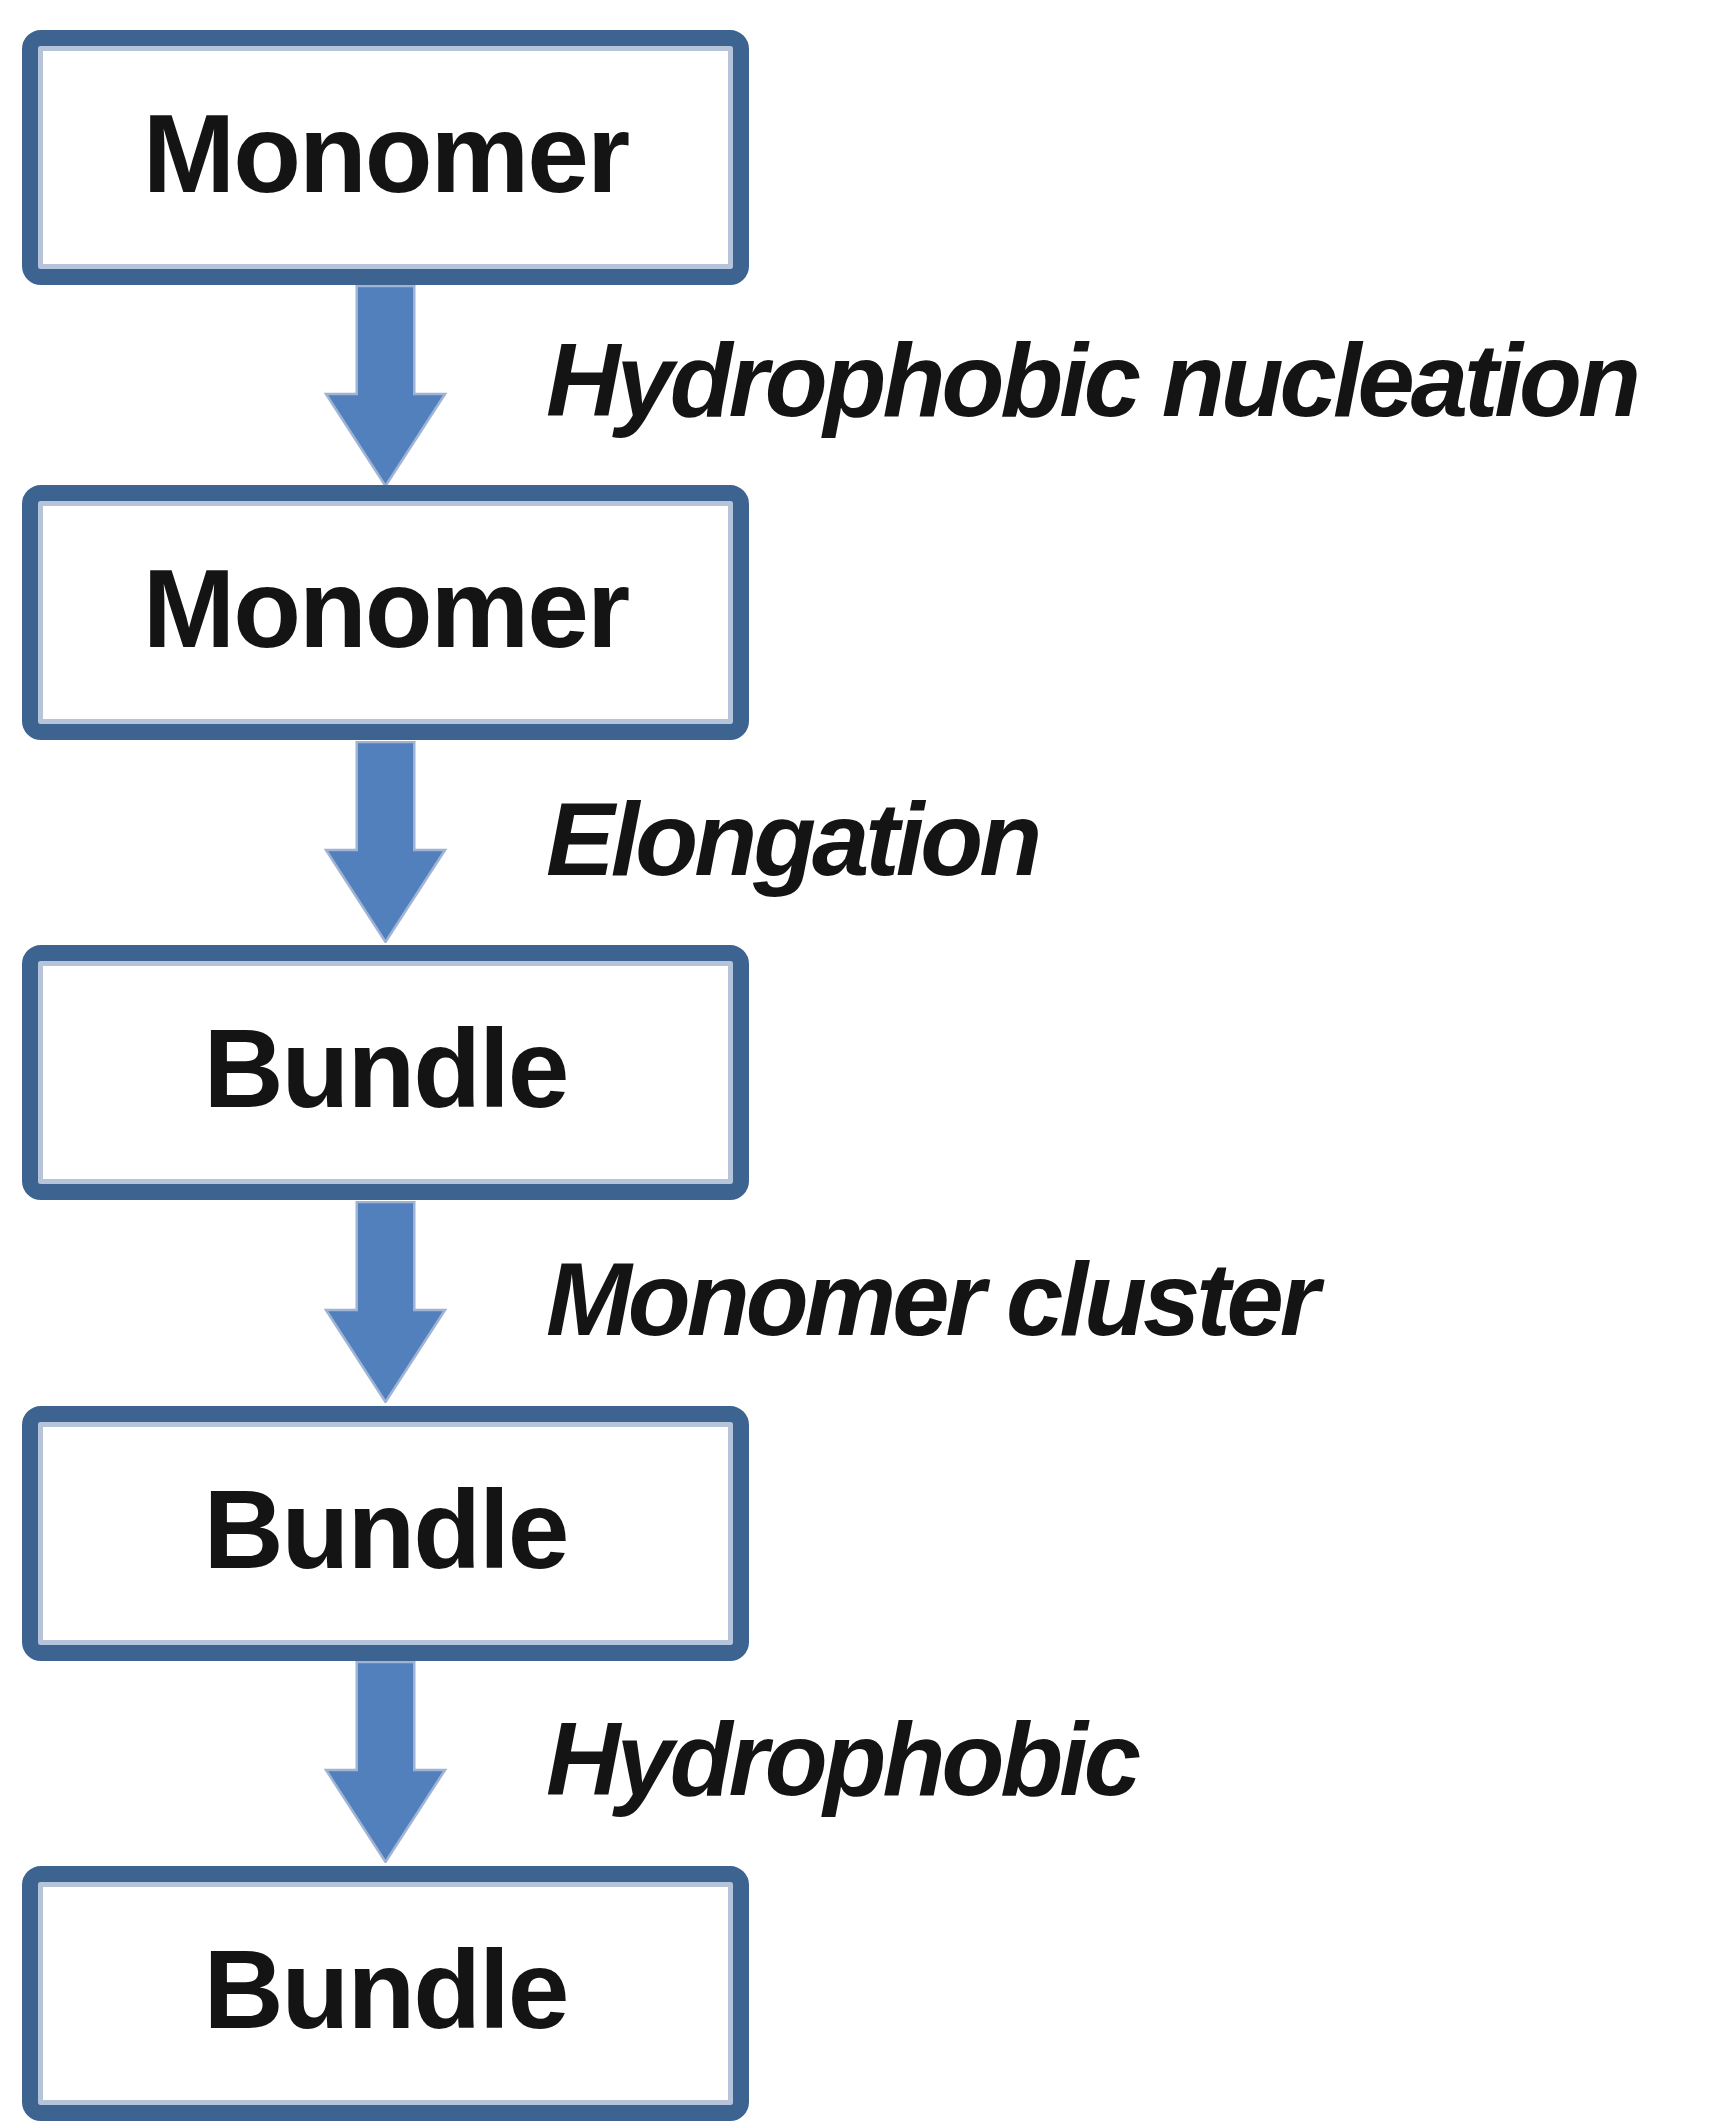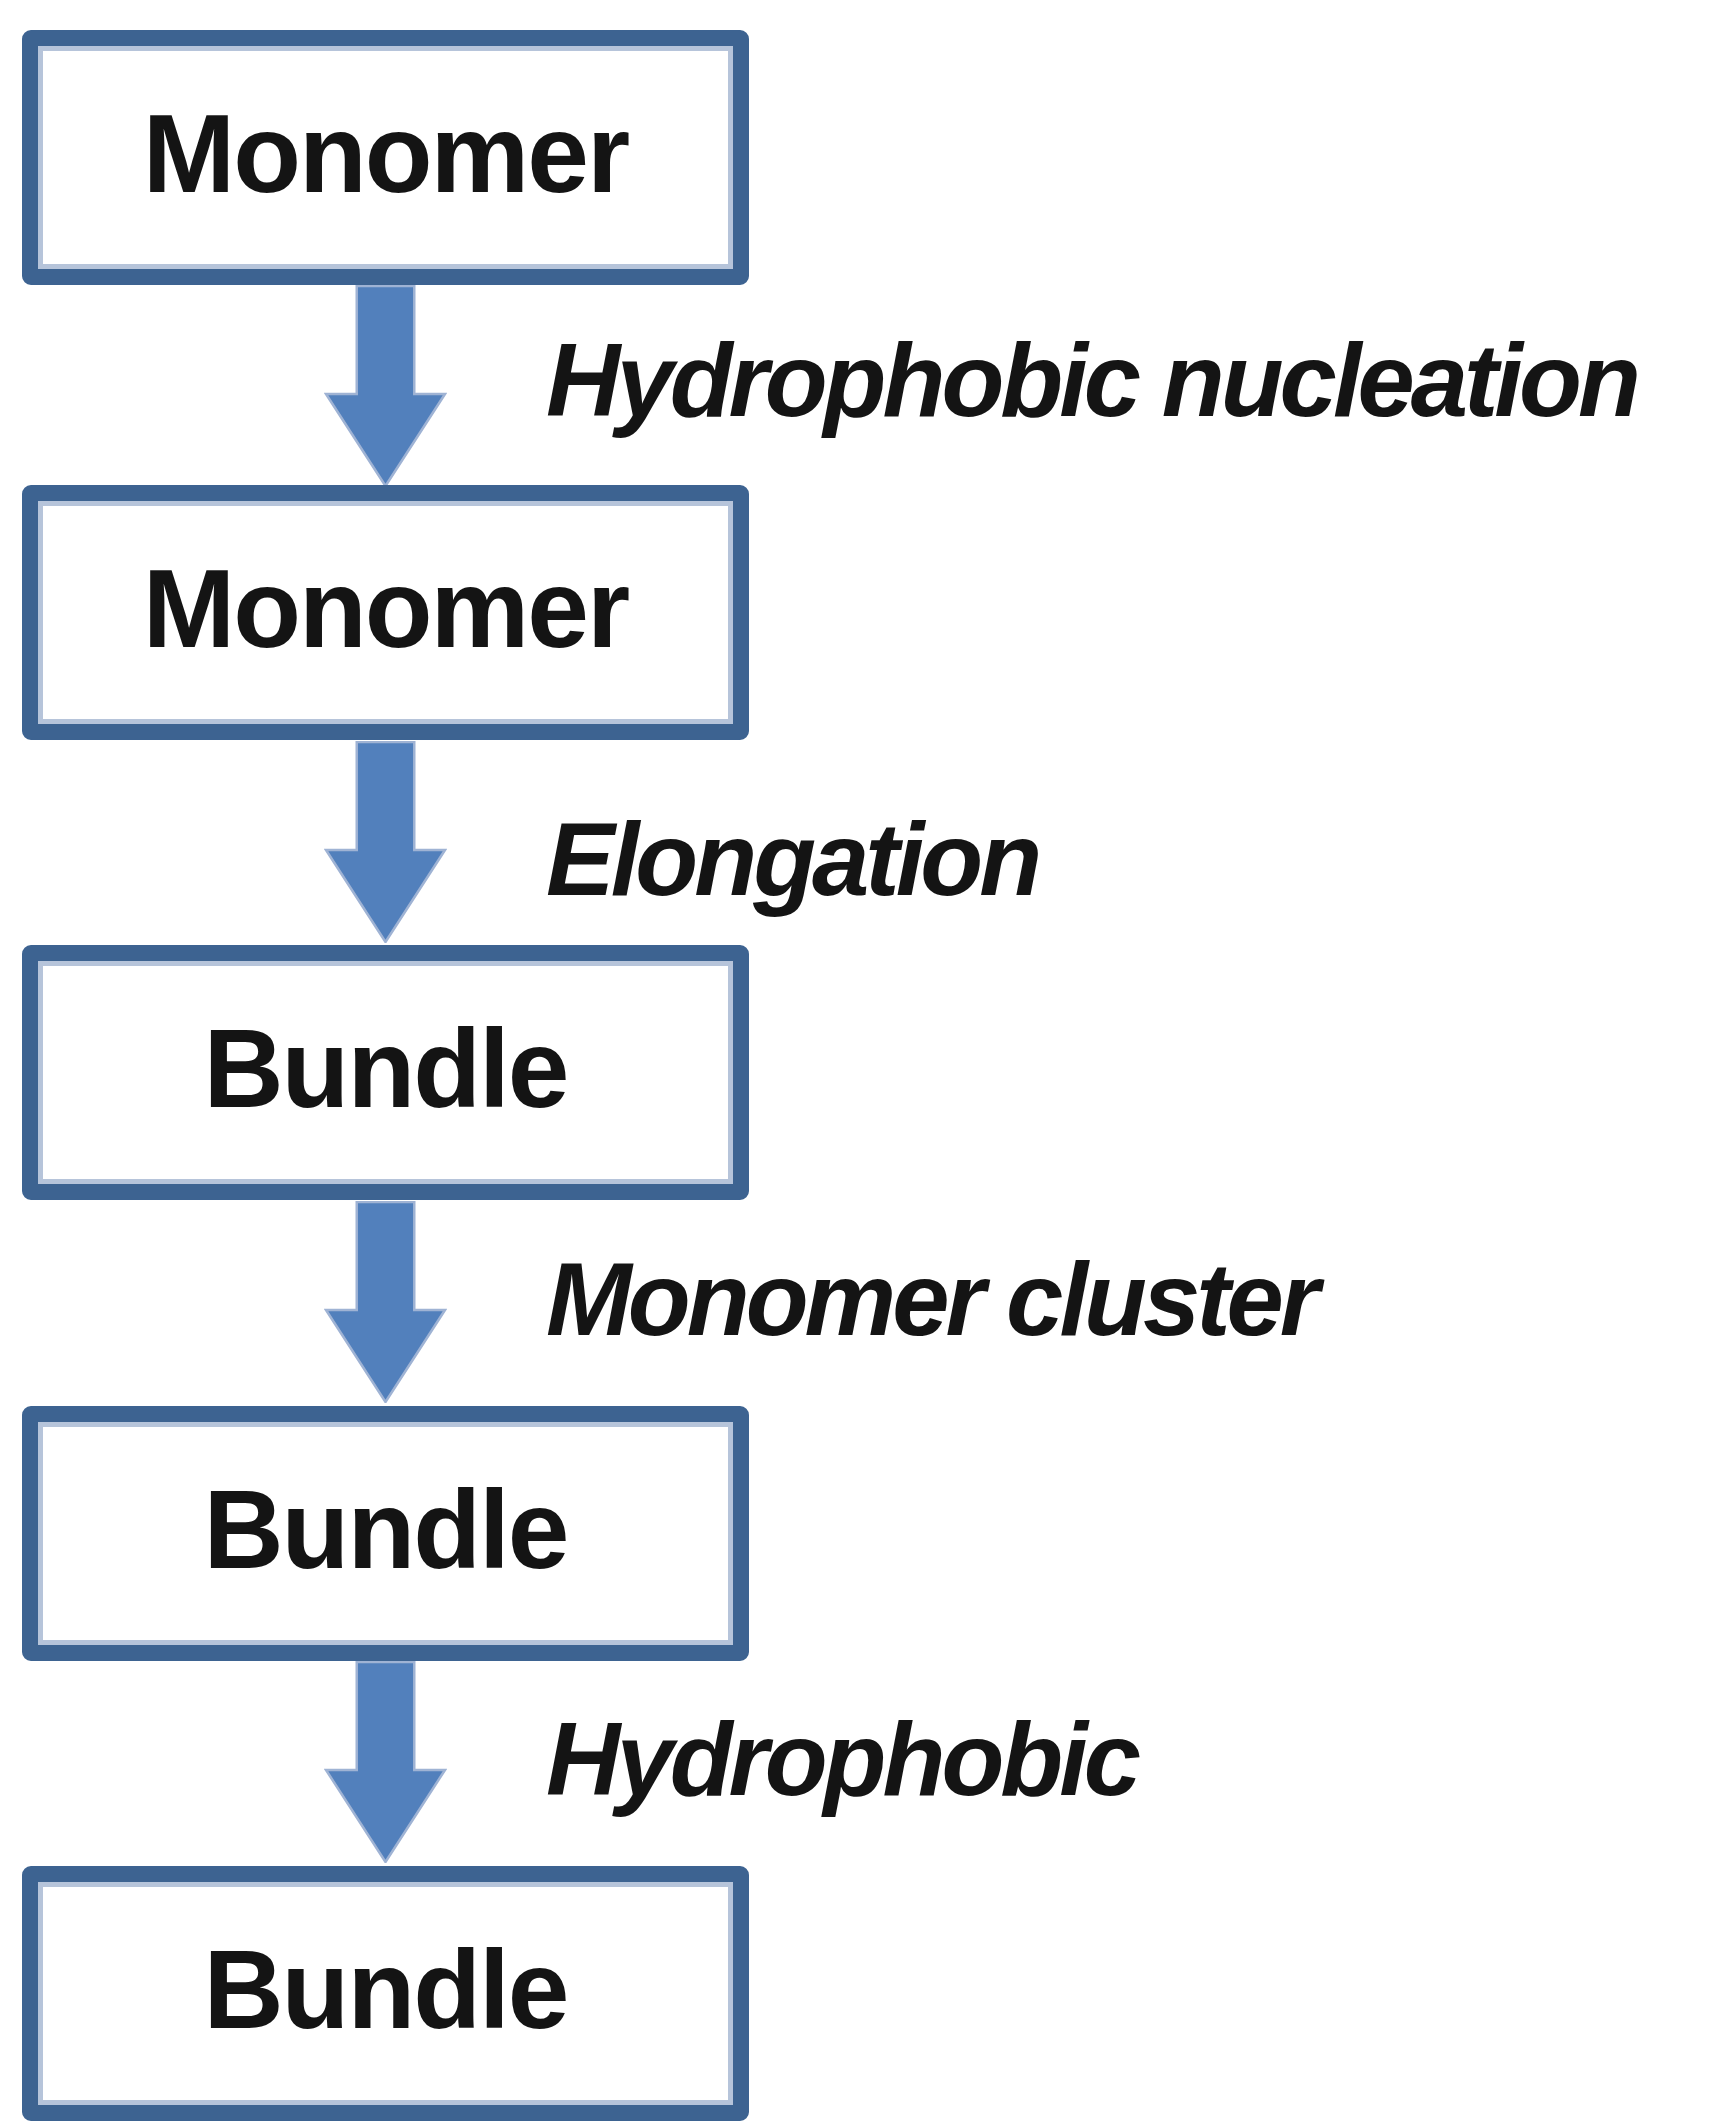--- a/index.html
+++ b/index.html
@@ -21,21 +21,21 @@
     font-family: "Liberation Sans", sans-serif;
     overflow: hidden;
   }
   .node {
     position: absolute;
     left: 22px;
     width: 727px;
     height: 255px;
     background: var(--box-fill);
     border: 16px solid var(--box-border);
-    border-radius: 9px;
+    border-radius: 19px;
     box-shadow: inset 0 0 0 5px var(--box-border-highlight);
     display: flex;
     align-items: center;
     justify-content: center;
   }
   .node-label {
     font-size: 111px;
     font-weight: 700;
     letter-spacing: -2px;
     color: var(--text);
@@ -70,21 +70,21 @@
     left: 546px;
     transform: translateY(-53%);
     font-size: 103px;
     font-weight: 700;
     letter-spacing: -4px;
     color: var(--text);
     white-space: nowrap;
     font-style: italic;
   }
   .l0 { top: 385px; }
-  .l1 { top: 844px; margin-top: 20px; }
+  .l1 { top: 844px; }
   .l2 { top: 1304px; }
   .l3 { top: 1764px; }
 </style>
 </head>
 <body>
 
 <div class="canvas">
 
   <div class="node n0">
     <span class="node-label">Monomer</span>

